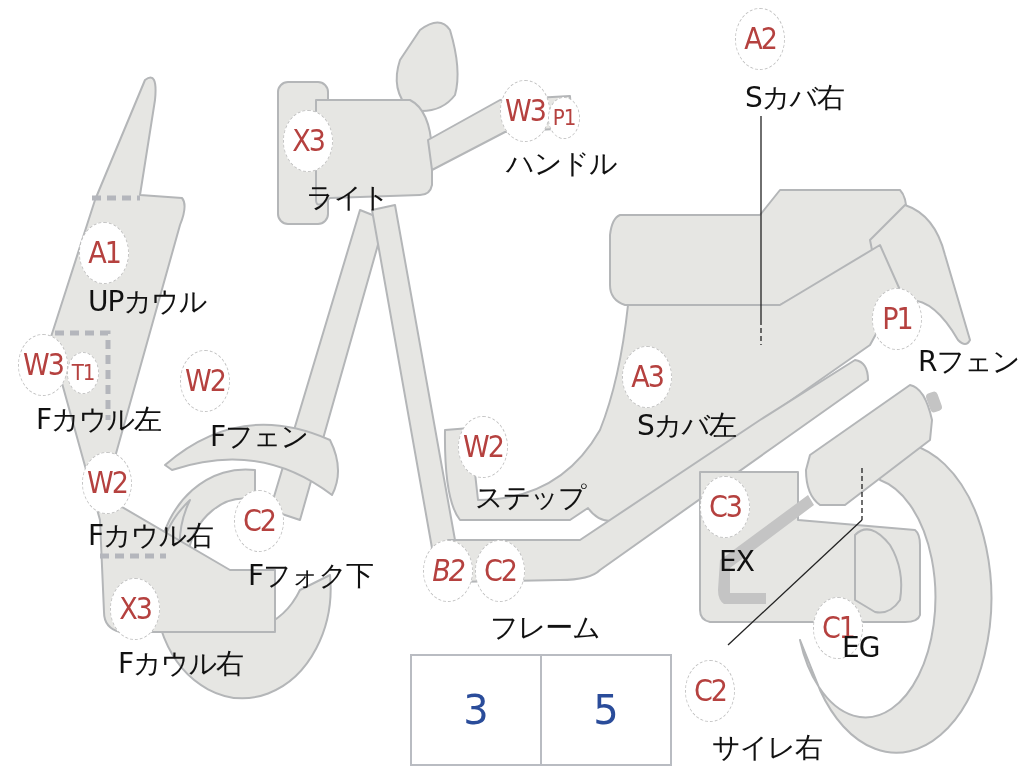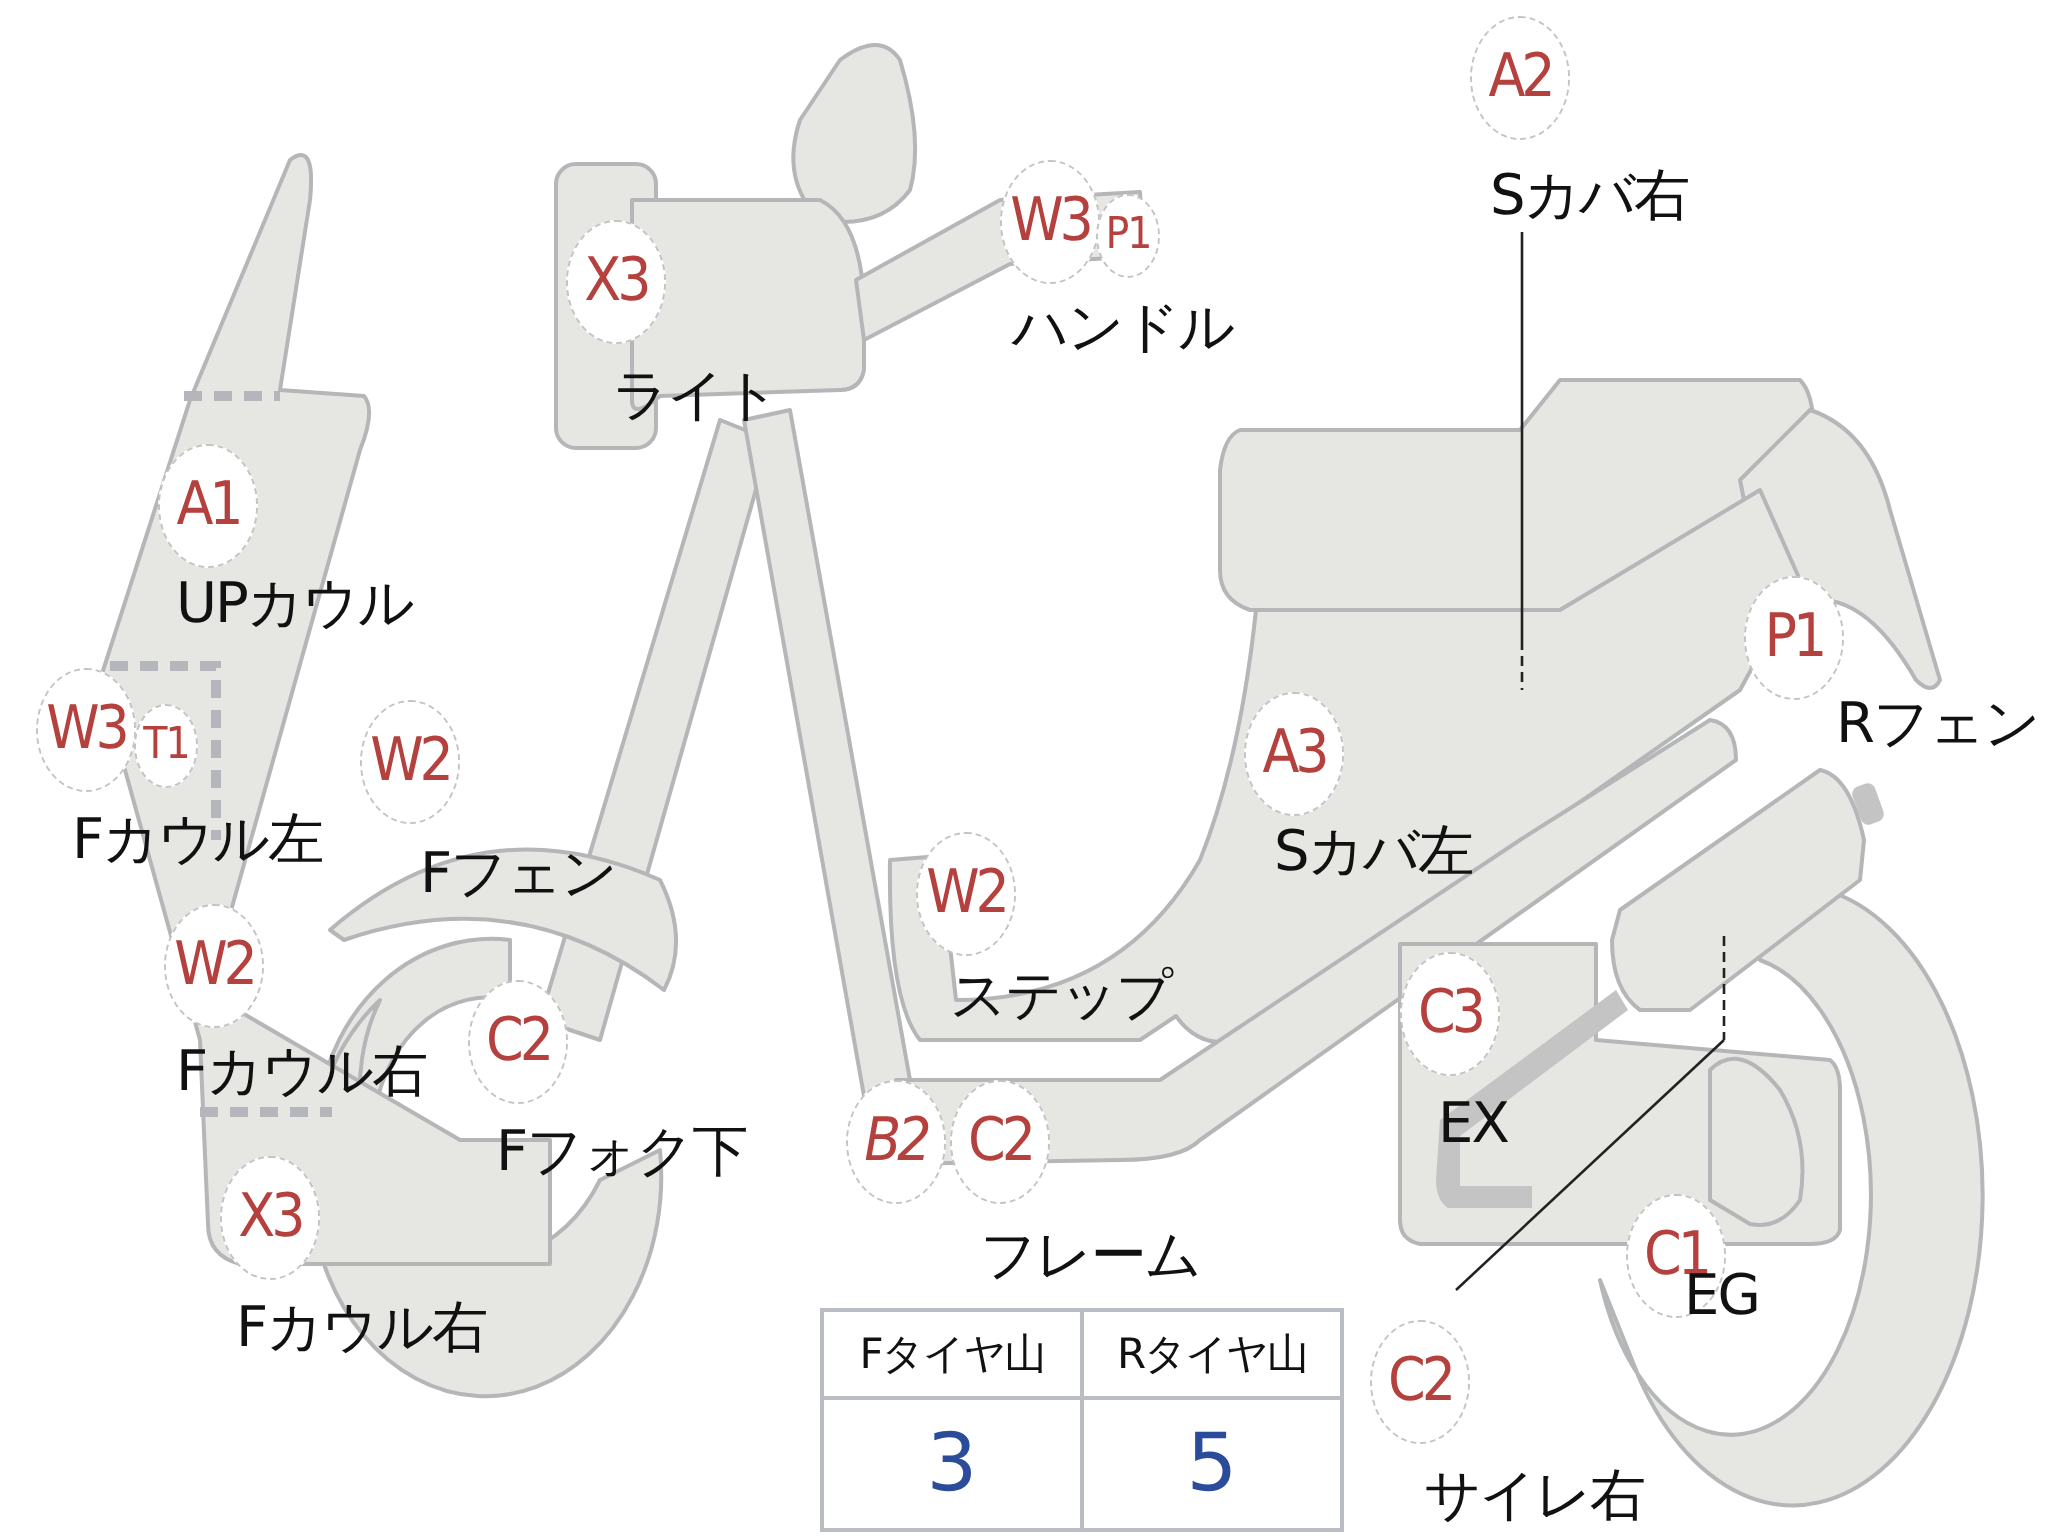--- a/index.html
+++ b/index.html
@@ -118,22 +118,18 @@
 <div class="label" style="left:842px;top:634px;">EG</div>
 
 <div class="badge big" style="left:110px;top:578px;">X3</div>
 <div class="label" style="left:118px;top:650px;">Fカウル右</div>
 
 <div class="badge big" style="left:685px;top:660px;">C2</div>
 <div class="label" style="left:712px;top:734px;">サイレ右</div>
 
 <table class="tire-table">
   <tbody>
-      <tr>
-    <td class="hd">Fタイヤ山</td>
-    <td class="hd">Rタイヤ山</td>
-  </tr>
   <tr>
     <td class="val">3</td>
     <td class="val">5</td>
   </tr>
 </tbody>
   </table>
 
 </body></html>

